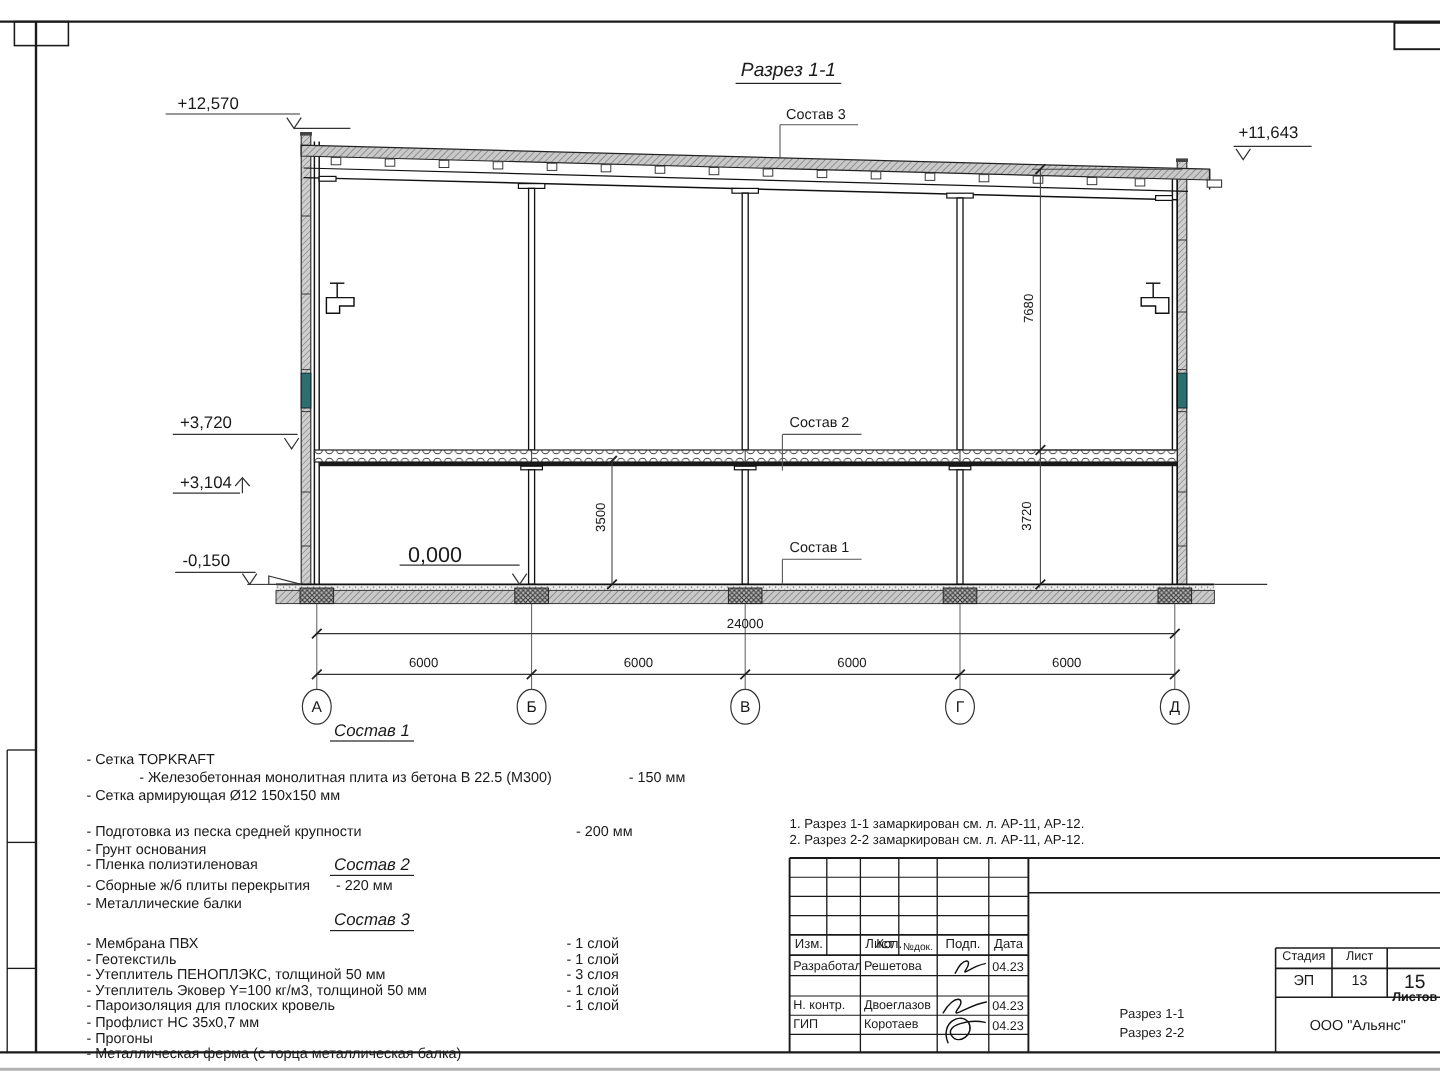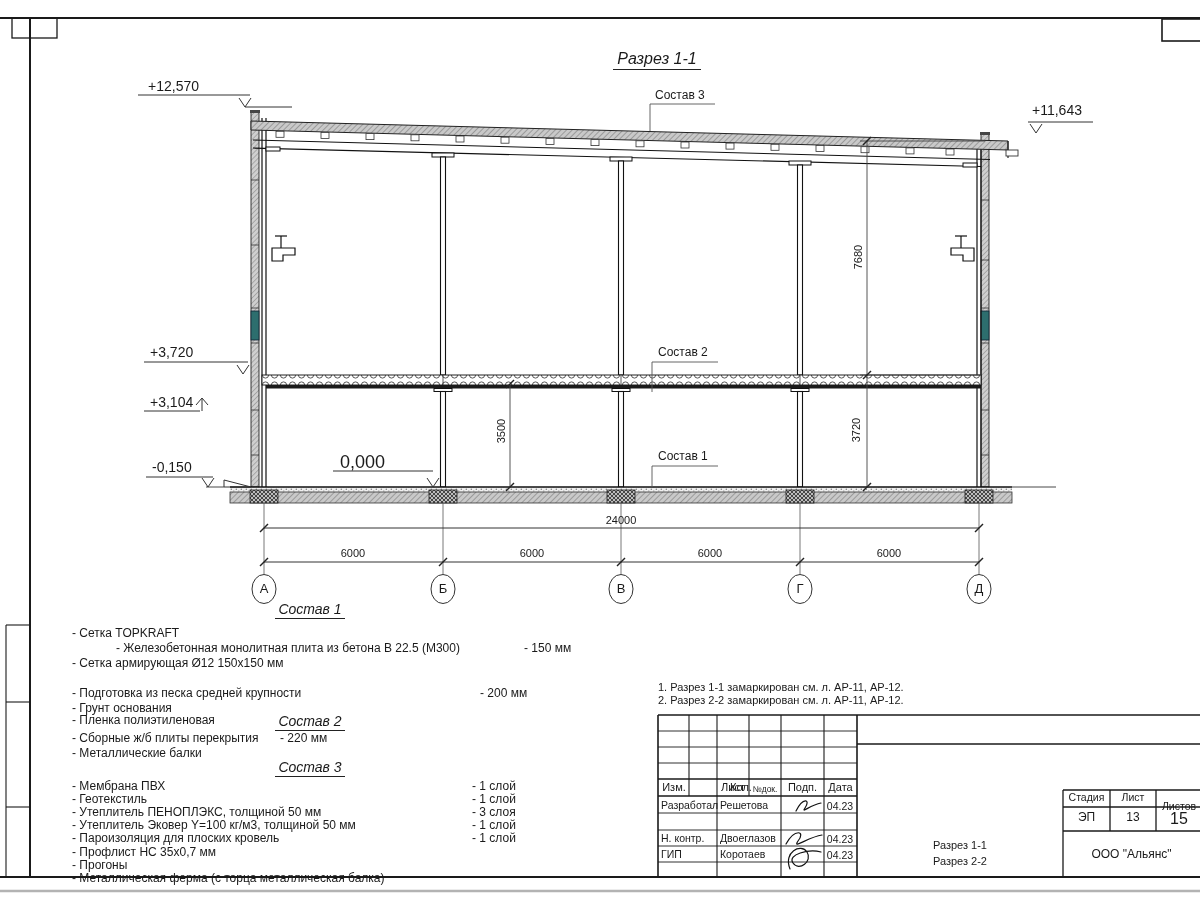--- a/index.html
+++ b/index.html
@@ -370,19 +370,19 @@
 
 <div class="t tbs" style="left:661px;top:848px;">ГИП</div>
 <div class="t tbs" style="left:720px;top:848px;">Коротаев</div>
 <div class="t tbs c" style="left:825px;top:849px;width:30px;">04.23</div>
 
 <div class="t tb c" style="left:900px;top:839px;width:120px;">Разрез 1-1</div>
 <div class="t tb c" style="left:900px;top:855px;width:120px;">Разрез 2-2</div>
 
 <div class="t tbs c" style="left:1064px;top:791px;width:45px;">Стадия</div>
 <div class="t tbs c" style="left:1111px;top:791px;width:44px;">Лист</div>
-<div class="t tbs c" style="left:1157px;top:800px;width:44px;">Листов</div>
+<div class="t tbs c" style="left:1157px;top:825px;width:44px;font-weight:bold;">Листов</div>
 <div class="t c" style="left:1064px;top:810px;width:45px;font-size:12px;">ЭП</div>
 <div class="t c" style="left:1111px;top:810px;width:44px;font-size:12px;">13</div>
 <div class="t c" style="left:1157px;top:810px;width:44px;font-size:16px;">15</div>
 <div class="t c" style="left:1063px;top:847px;width:137px;font-size:12px;">ООО "Альянс"</div>
 
 </div>
 
 </body></html>

